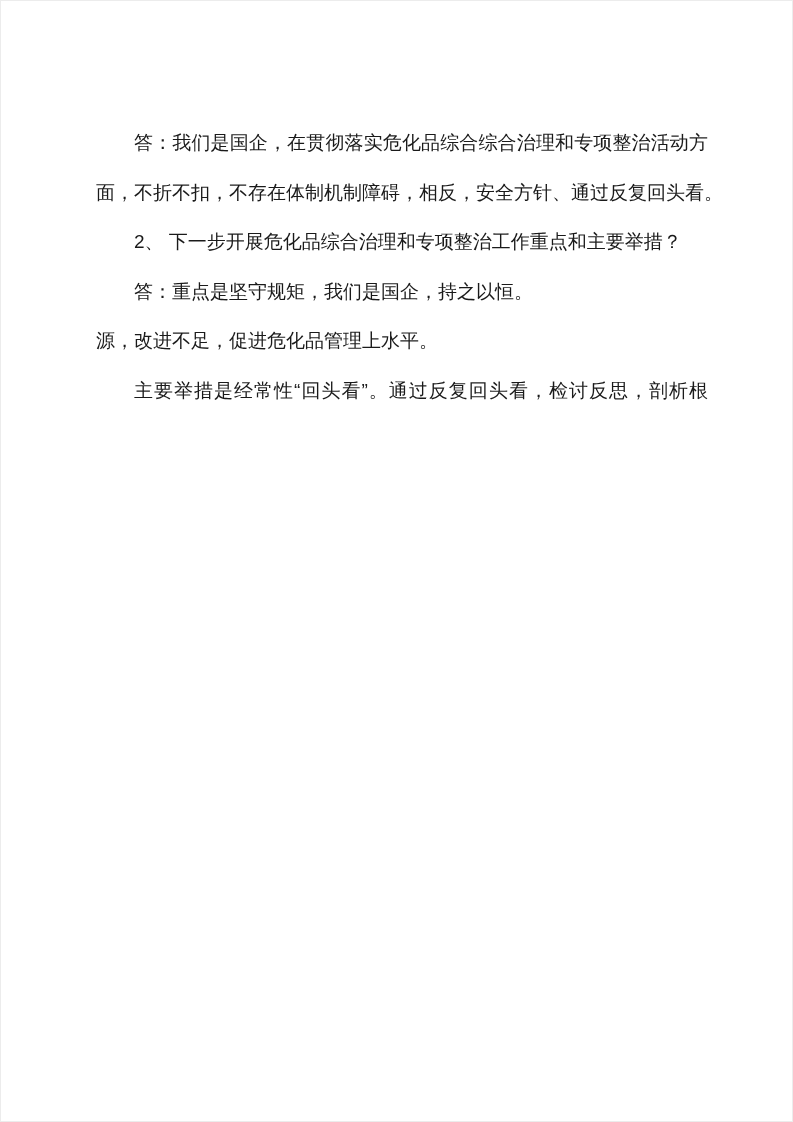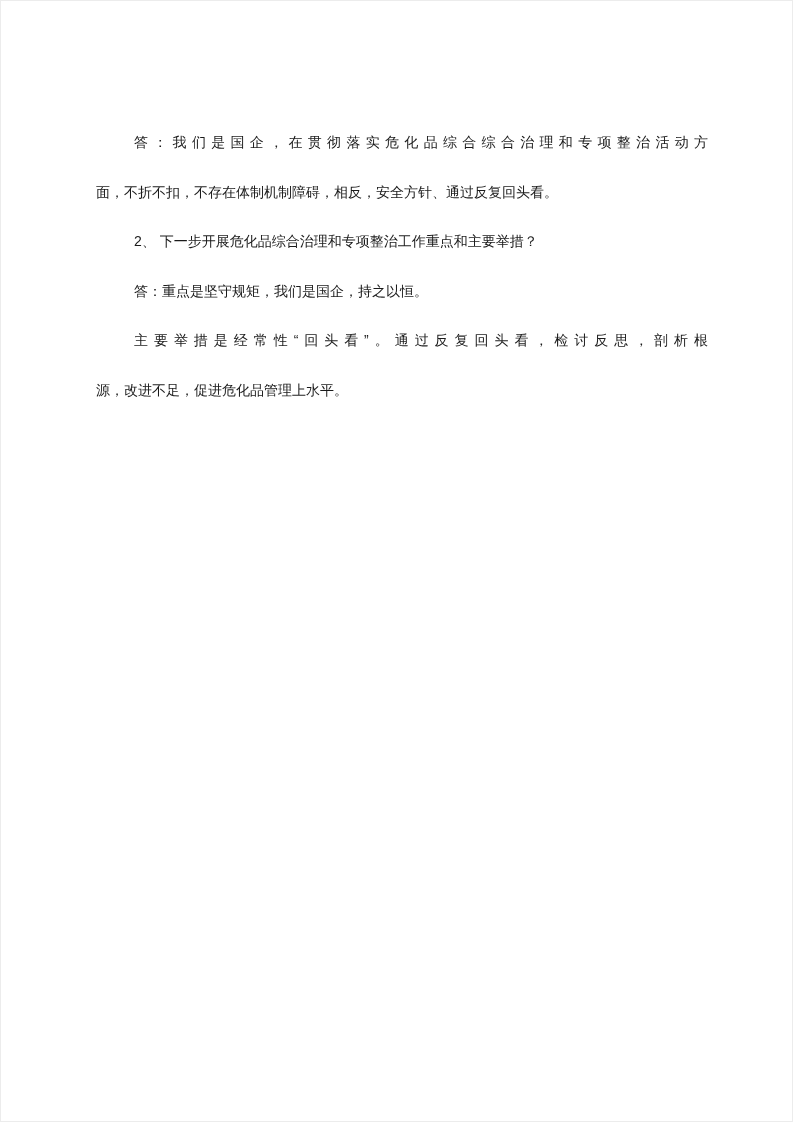--- a/index.html
+++ b/index.html
@@ -16,21 +16,21 @@
     border: 1px solid #ececec;
     overflow: hidden;
     font-family: "Liberation Sans", sans-serif;
   }
   .text-block {
     position: absolute;
     top: 117px;
     left: 95px;
     width: 612px;
     color: #1a1a1a;
-    font-size: 14px;
+    font-size: 19px;
     line-height: 49.5px;
     font-family: "Liberation Sans", sans-serif;
   }
   .paragraph {
     margin: 0;
     padding: 0;
   }
   .line {
     white-space: nowrap;
     text-align: left;
@@ -53,17 +53,17 @@
         <div class="line indent fill">答：我们是国企，在贯彻落实危化品综合综合治理和专项整治活动方</div>
         <div class="line">面，不折不扣，不存在体制机制障碍，相反，安全方针、通过反复回头看。</div>
       </div>
       <div class="paragraph">
         <div class="line indent">2、 下一步开展危化品综合治理和专项整治工作重点和主要举措？</div>
       </div>
       <div class="paragraph">
         <div class="line indent">答：重点是坚守规矩，我们是国企，持之以恒。</div>
       </div>
       <div class="paragraph">
+        <div class="line">源，改进不足，促进危化品管理上水平。</div>
         <div class="line indent fill">主要举措是经常性“回头看”。通过反复回头看，检讨反思，剖析根</div>
-        <div class="line">源，改进不足，促进危化品管理上水平。</div>
       </div>
     </div>
 </div>
 
 </body></html>

